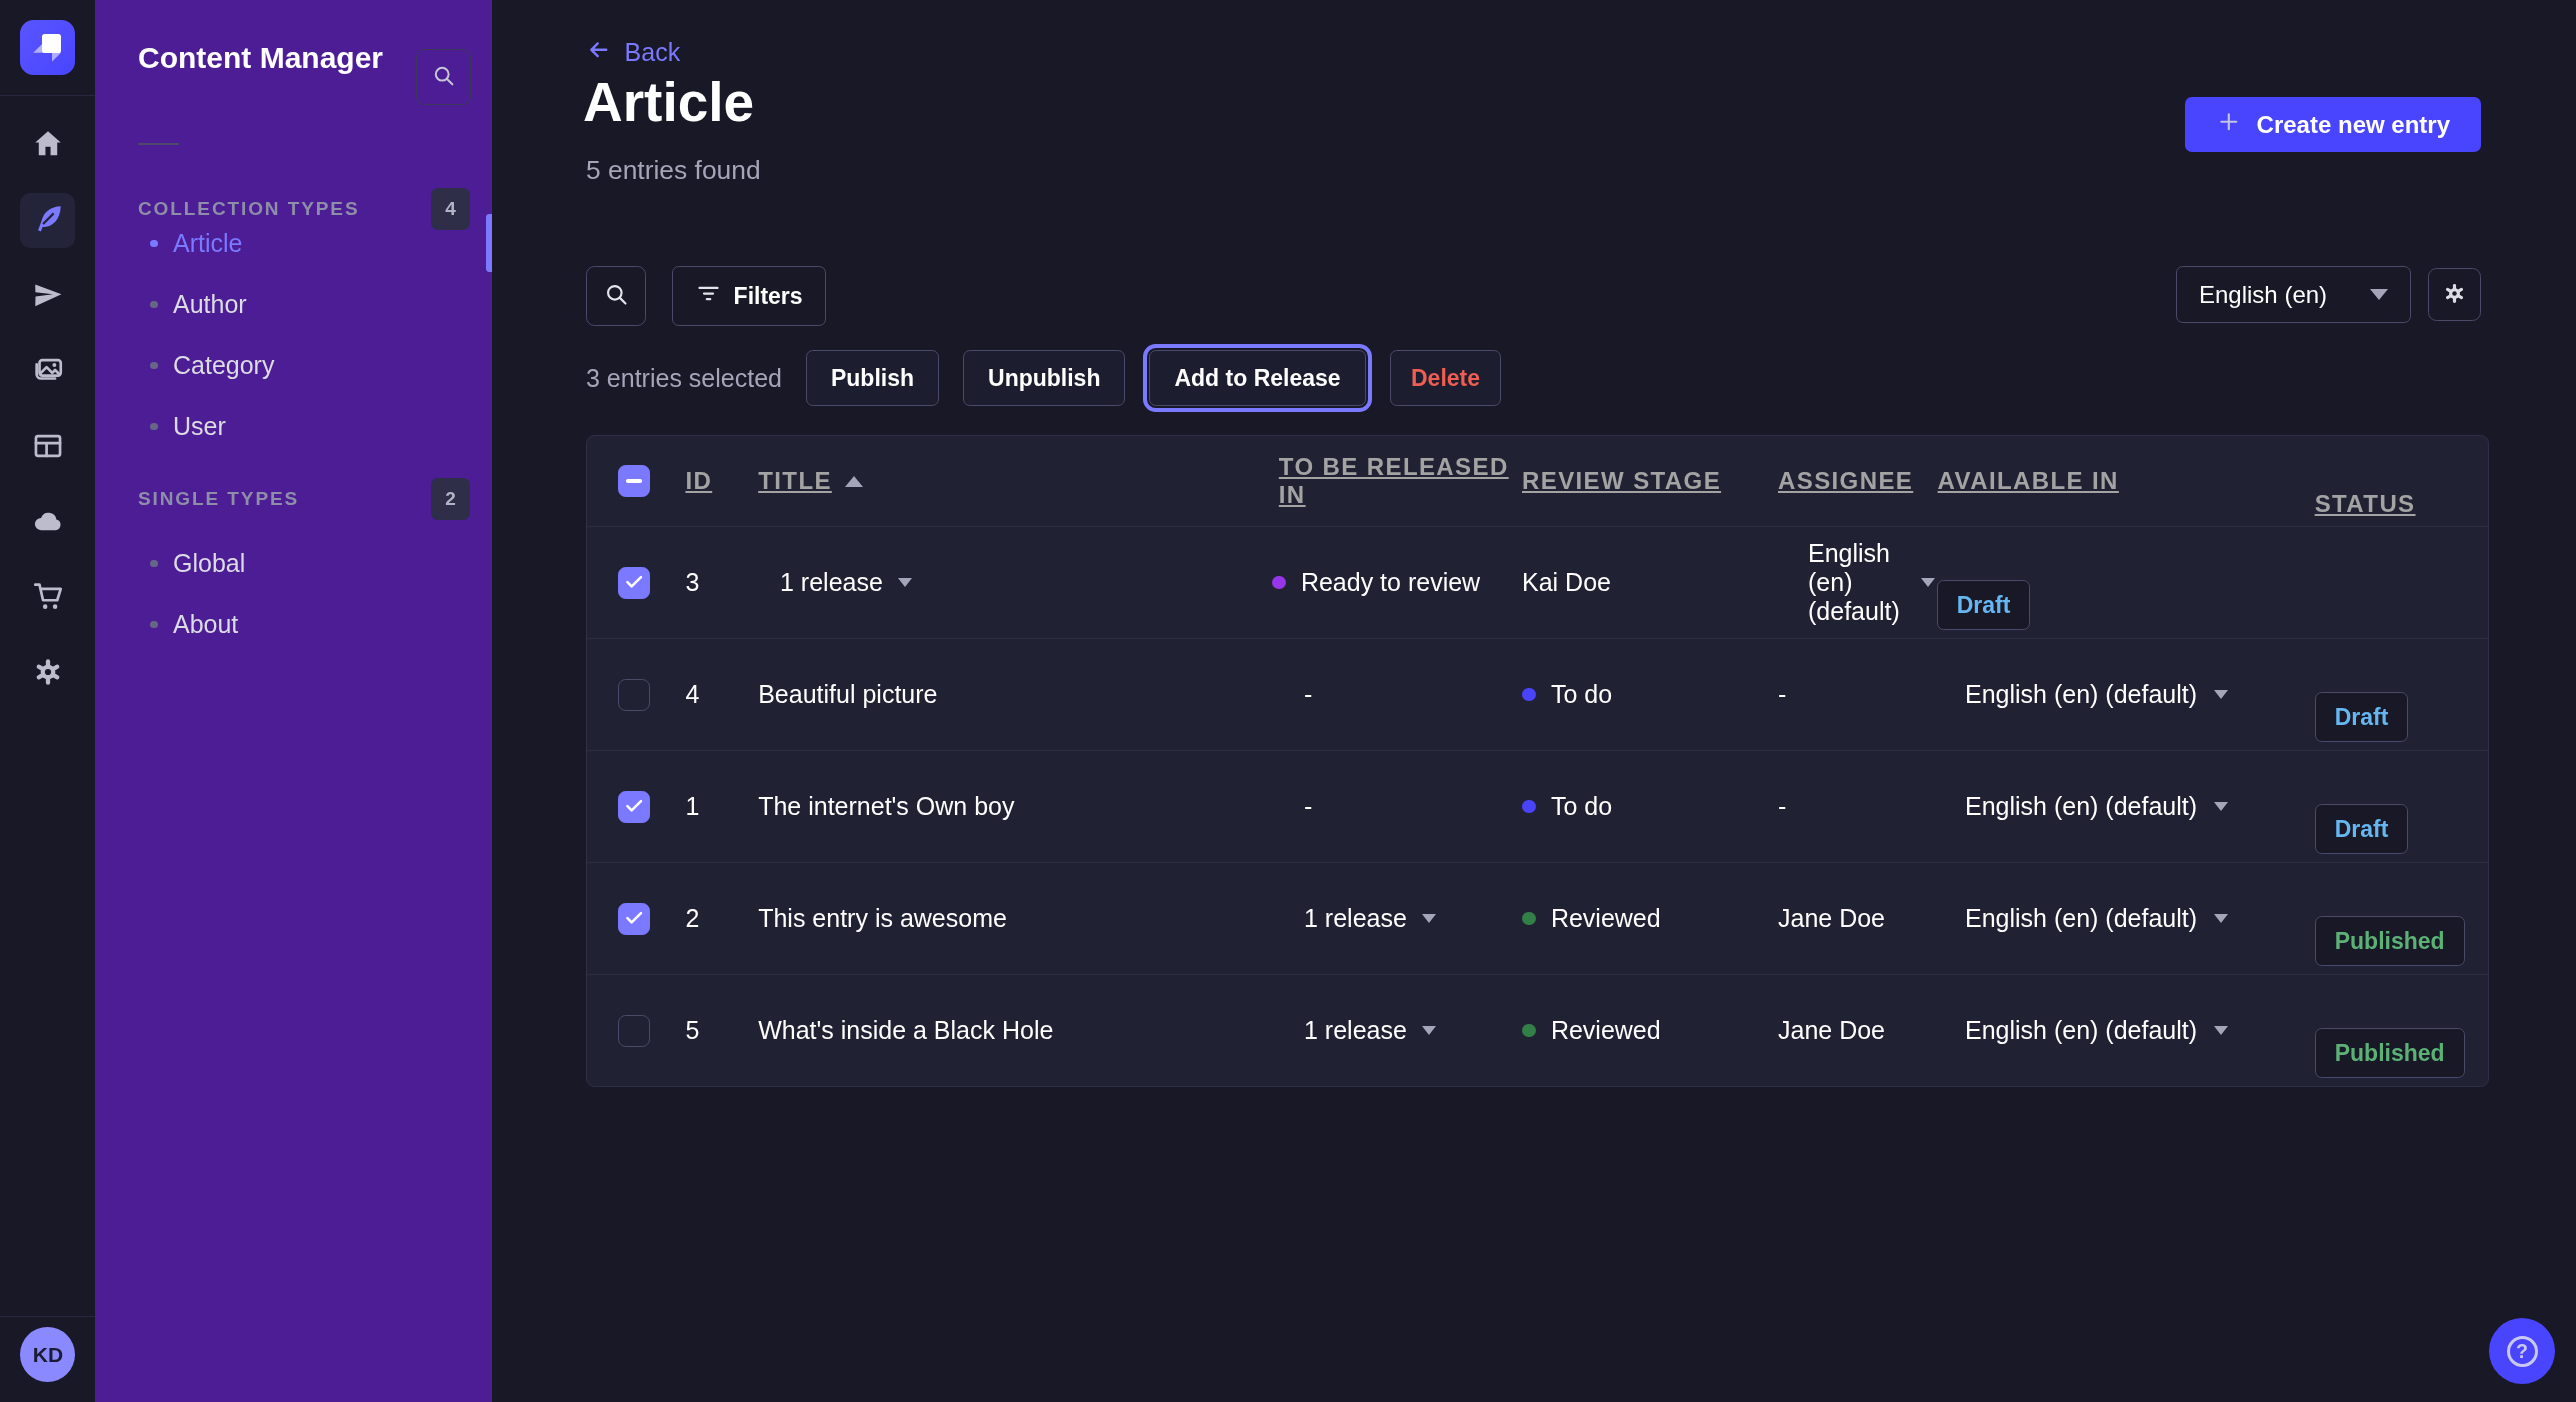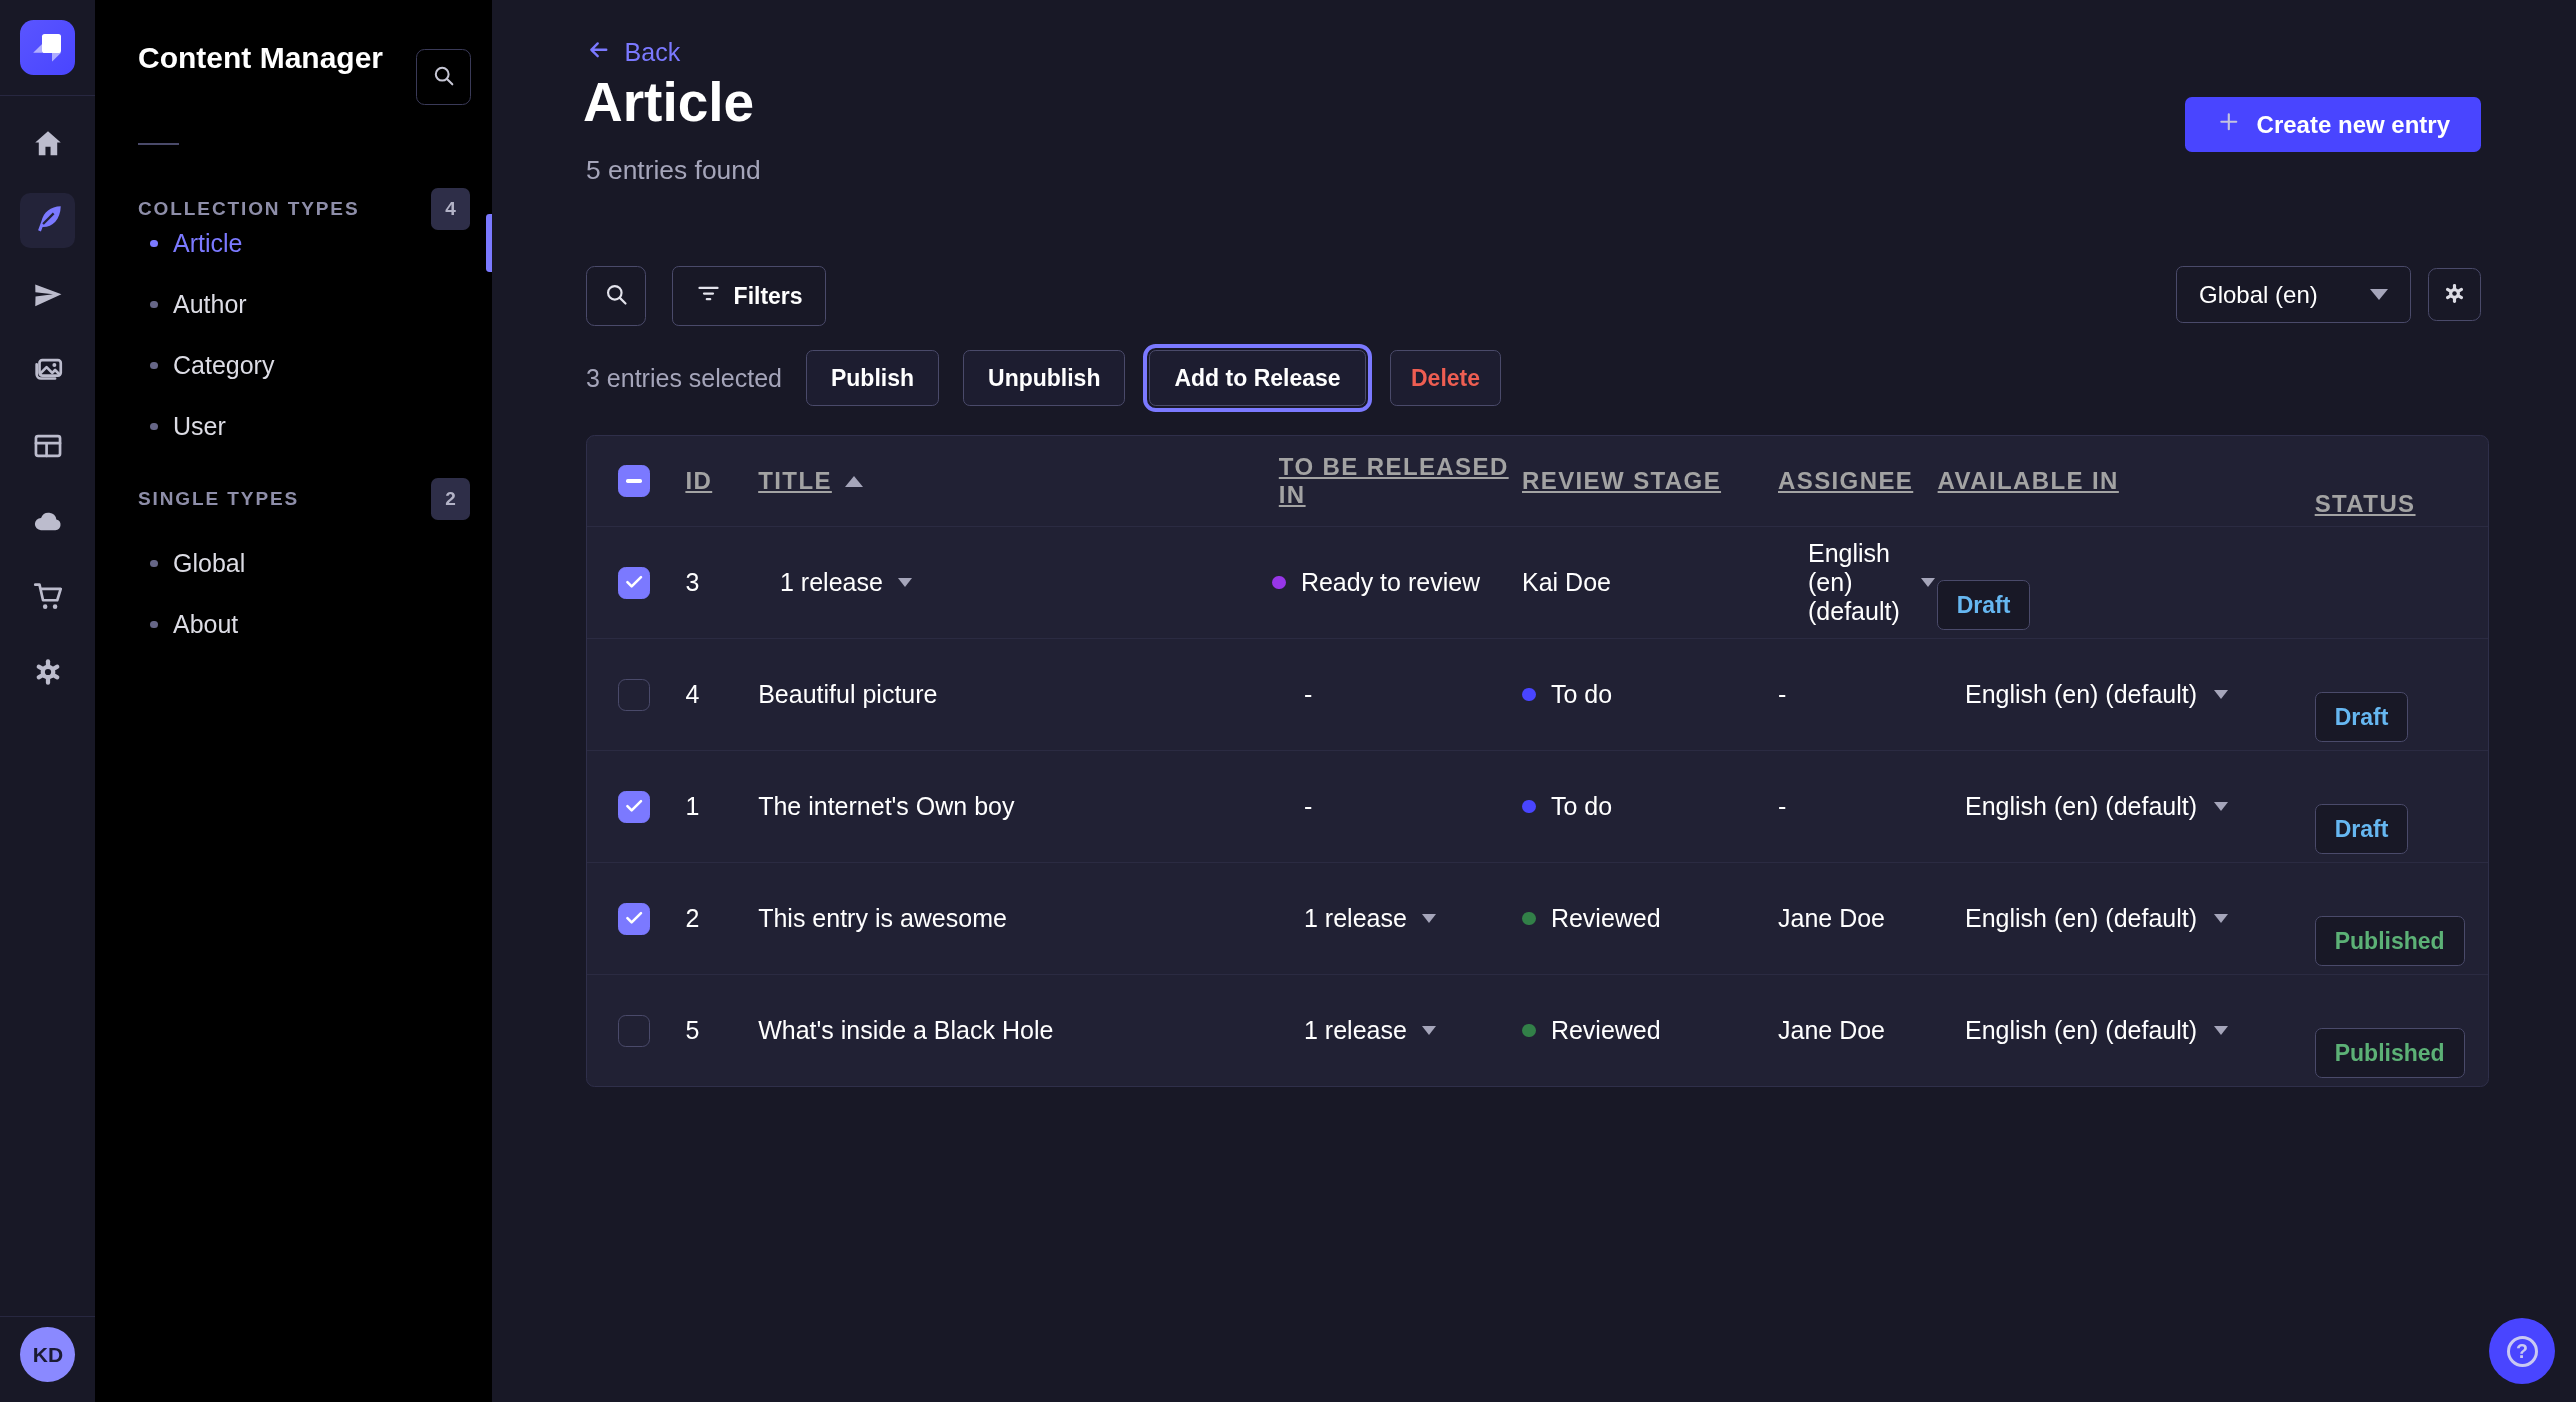--- a/index.html
+++ b/index.html
@@ -22,21 +22,21 @@
   .navbtn svg{width:34px;height:34px;}
   .navbtn.active{background:#232339;}
   .ic{stroke:#bcbccd;fill:none;stroke-width:1.9;stroke-linecap:round;stroke-linejoin:round;}
   .icf{fill:#bcbccd;stroke:none;}
   .navbtn.active .icf{fill:#7b79ff;}
   #avatar{position:absolute;left:20.4px;top:1327px;width:55px;height:55px;border-radius:50%;
           background:#8a89ff;color:#1b1b33;font-weight:bold;font-size:21px;
           display:flex;align-items:center;justify-content:center;cursor:pointer;}
 
   
-  #subnav{position:absolute;left:95px;top:0;width:397px;height:1402px;background:#000000;border-right:0.9px solid #272740;}
+  #subnav{position:absolute;left:95px;top:0;width:397px;height:1402px;background:#4c1d95;border-right:0.9px solid #272740;}
   #subnav h2{position:absolute;left:43px;top:41px;margin:0;font-size:30px;font-weight:700;color:#fff;}
   .sq-btn{box-sizing:border-box;border:0.9px solid #3a3a58;border-radius:8.5px;background:transparent;
           display:flex;align-items:center;justify-content:center;cursor:pointer;}
   #subnav-search{position:absolute;right:21px;top:49px;width:55px;height:56px;}
   #subnav-search svg{width:25.6px;height:25.6px;}
   .title-divider{position:absolute;left:43px;top:143px;width:41px;height:1.7px;background:#4a4a6a;}
   .section-label{position:absolute;left:43px;font-size:19px;font-weight:700;letter-spacing:1.9px;color:#8e8ea9;}
   .count-badge{position:absolute;right:22px;width:39px;height:42px;border-radius:6.8px;background:#2e2e48;
                color:#b3b3c7;font-size:19px;font-weight:700;display:flex;align-items:center;justify-content:center;}
   .subnav-list{position:absolute;left:0;width:397px;margin:0;padding:0;list-style:none;}
@@ -263,21 +263,21 @@
     <button id="filters-btn">
       <span><svg viewBox="0 0 24 24" width="27" height="27">
             <path d="M4 7h16M8 12h8M10.5 17h3" stroke="#e3e3ec" stroke-width="2" stroke-linecap="round"></path>
           </svg></span>
       <span>Filters</span>
     </button>
   </div>
 
   <div class="toolbar-right">
     <div id="locale-select">
-      <span>Global (en)</span>
+      <span>English (en)</span>
       <span class="caret"></span>
     </div>
     <button id="settings-btn" class="sq-btn">
       <span><svg viewBox="0 0 24 24" width="27" height="27">
             <g fill="#dcdce4">
               <rect x="10.6" y="3.5" width="2.8" height="17" rx="1.3"></rect>
               <rect x="10.6" y="3.5" width="2.8" height="17" rx="1.3" transform="rotate(60 12 12)"></rect>
               <rect x="10.6" y="3.5" width="2.8" height="17" rx="1.3" transform="rotate(120 12 12)"></rect>
               <circle cx="12" cy="12" r="4.8"></circle>
             </g>

